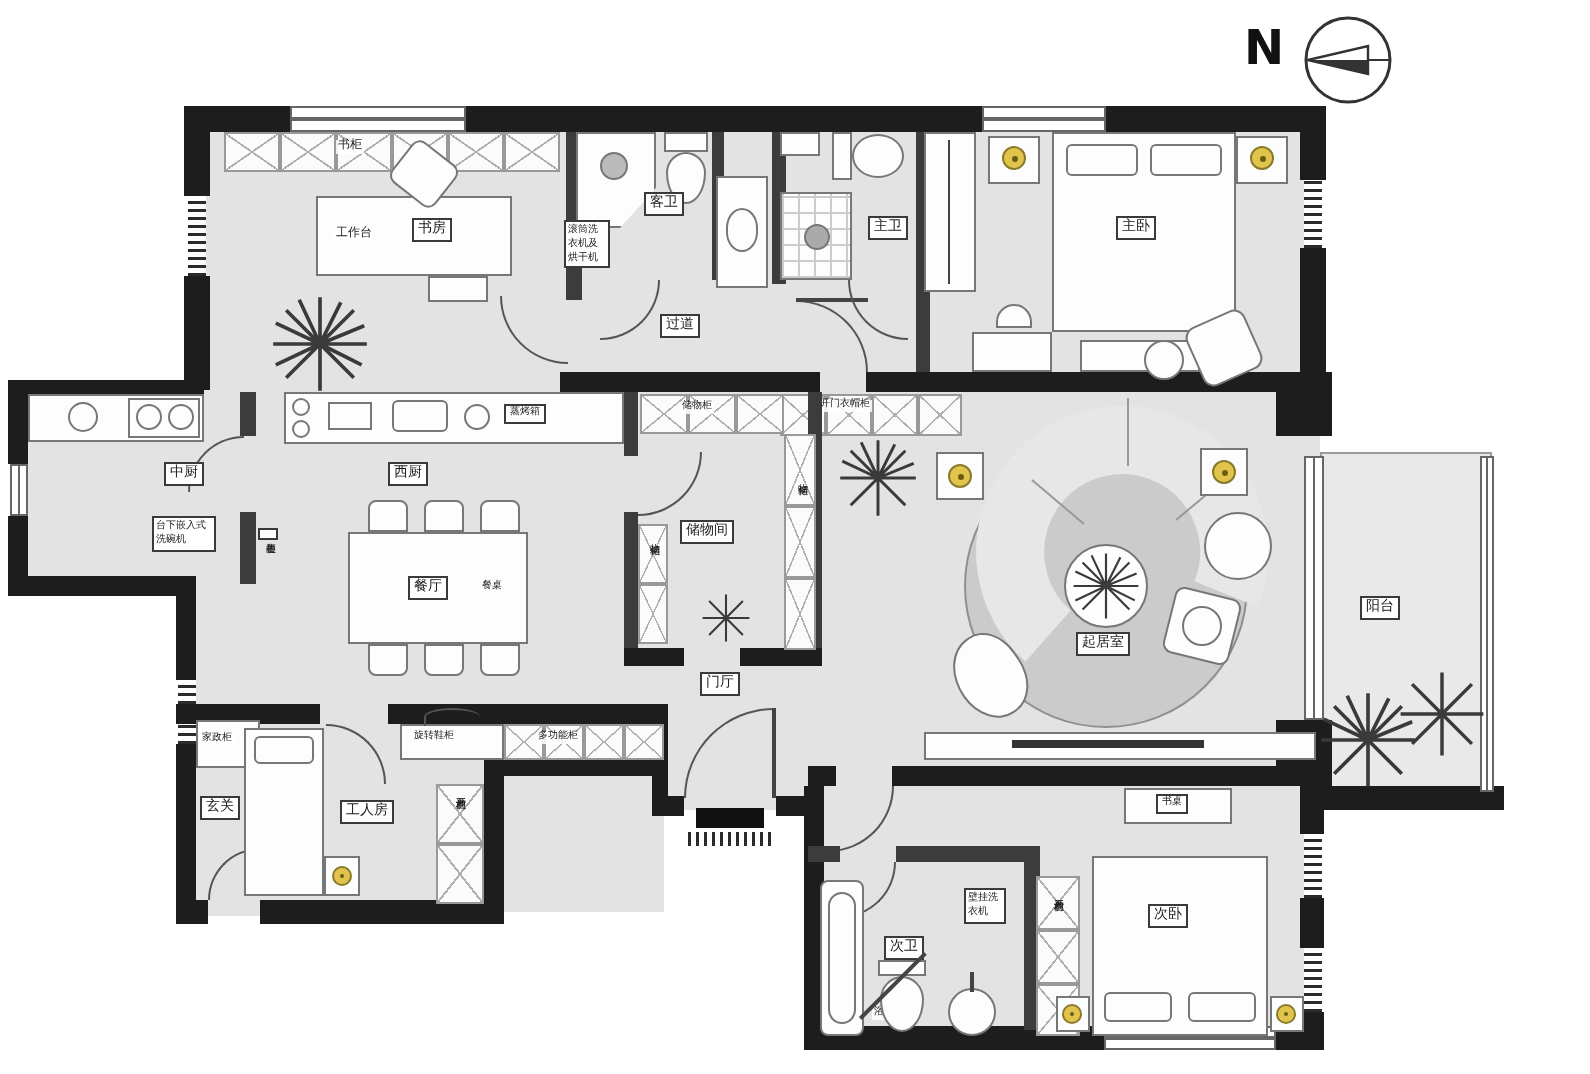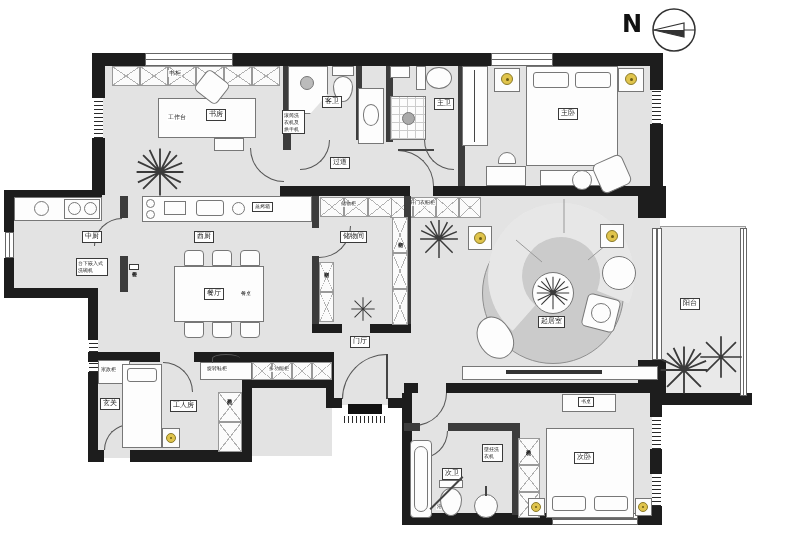--- a/index.html
+++ b/index.html
@@ -158,21 +158,21 @@
   <div class="note" style="left:282px;top:110px;width:19px">滚筒洗衣机及烘干机</div>
 
   <div class="furn" style="left:358px;top:88px;width:26px;height:56px"></div>
   <div class="furn round" style="left:363px;top:104px;width:16px;height:22px;border-radius:50%/45%"></div>
 
   <div class="furn" style="left:390px;top:66px;width:20px;height:12px"></div>
   <div class="furn" style="left:416px;top:66px;width:10px;height:24px"></div>
   <div class="furn round" style="left:426px;top:67px;width:26px;height:22px;border-radius:50%/50%"></div>
   <div class="furn" style="left:390px;top:96px;width:36px;height:44px;background-image:repeating-linear-gradient(0deg,#ccc 0 1px,transparent 1px 8px),repeating-linear-gradient(90deg,#ccc 0 1px,transparent 1px 8px)"></div>
   <div class="furn round" style="left:402px;top:112px;width:13px;height:13px;background:#aaa"></div>
-  <div class="lbl" style="left:434px;top:98px">主卫</div>
+  <div class="lbl" style="left:434px;top:108px">主卫</div>
 
   <div class="lbl" style="left:330px;top:157px">过道</div>
 
   <div class="xc" style="left:390px;top:197px;width:23px;height:21px"></div>
   <div class="xc" style="left:413px;top:197px;width:23px;height:21px"></div>
   <div class="xc" style="left:436px;top:197px;width:23px;height:21px"></div>
   <div class="xc" style="left:459px;top:197px;width:22px;height:21px"></div>
   <div class="lblp" style="left:404px;top:200px;font-size:5px">平开门衣帽柜</div>
 
   <div class="furn" style="left:462px;top:66px;width:26px;height:80px"></div>
@@ -201,21 +201,21 @@
   <div class="xc" style="left:344px;top:197px;width:24px;height:20px"></div>
   <div class="xc" style="left:368px;top:197px;width:24px;height:20px"></div>
   <div class="lblp" style="left:340px;top:201px;font-size:5px">储物柜</div>
   <div class="xc" style="left:392px;top:217px;width:16px;height:36px"></div>
   <div class="xc" style="left:392px;top:253px;width:16px;height:36px"></div>
   <div class="xc" style="left:392px;top:289px;width:16px;height:36px"></div>
   <div class="lblp vt" style="left:396px;top:238px;font-size:5px">储物柜</div>
   <div class="xc" style="left:319px;top:262px;width:15px;height:30px"></div>
   <div class="xc" style="left:319px;top:292px;width:15px;height:30px"></div>
   <div class="lblp vt" style="left:322px;top:268px;font-size:5px">储物柜</div>
-  <div class="lbl" style="left:340px;top:231px">储物间</div>
+  <div class="lbl" style="left:340px;top:260px">储物间</div>
   <div class="plant" style="left:350px;top:296px;width:26px;height:26px">
     <svg viewBox="0 0 40 40">
         <path d="M20 20L20 2M20 20L38 20M20 20L20 38M20 20L2 20M20 20L7 7M20 20L33 7M20 20L33 33M20 20L7 33" stroke="#3a3a3a" stroke-width="1.6" fill="none"></path>
       </svg>
   </div>
 
   <div class="plant" style="left:418px;top:218px;width:42px;height:42px">
     <svg viewBox="0 0 40 40">
         <path d="M20 20L20 2M20 20L38 20M20 20L20 38M20 20L2 20M20 20L7 7M20 20L33 7M20 20L33 33M20 20L7 33M20 20L12 3M20 20L28 4M20 20L3 12M20 20L37 13" stroke="#3a3a3a" stroke-width="1.4" fill="none"></path>
       </svg>

